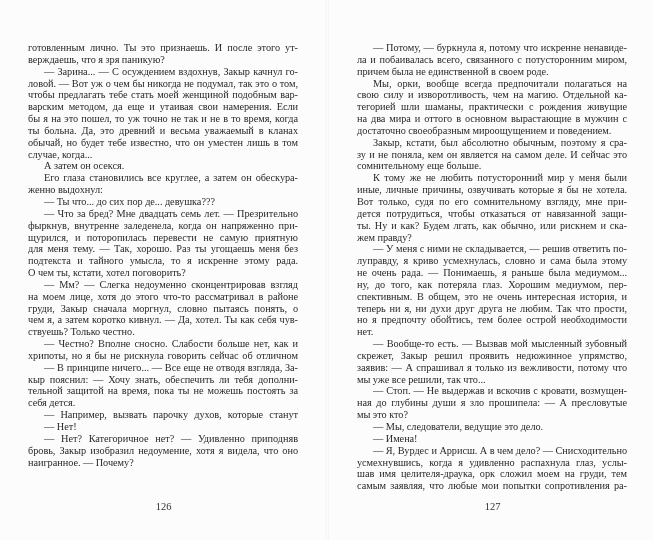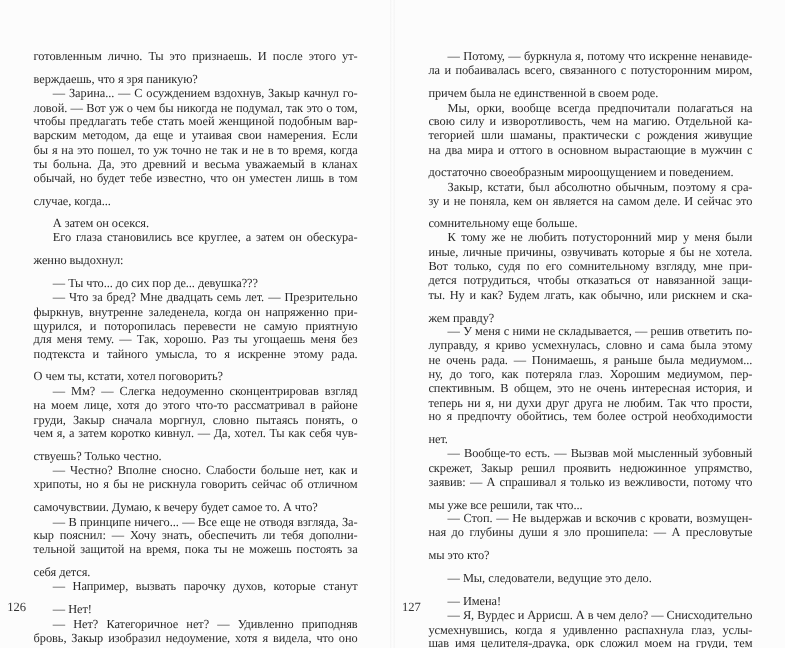--- a/index.html
+++ b/index.html
@@ -3,36 +3,36 @@
 <meta charset="utf-8">
 <style>
   html, body { margin: 0; padding: 0; }
   body {
     width: 654px; height: 540px; overflow: hidden;
     background: #fbfbfb;
     font-family: "Liberation Serif", "DejaVu Serif", serif;
     color: #2a2a2a;
   }
   .spread { position: relative; width: 654px; height: 540px; background: #fcfcfc; }
-  .page { position: absolute; top: 0; width: 327px; height: 540px; padding-left: 6px; }
+  .page { position: absolute; top: 0; width: 327px; height: 540px; }
   .page.left { left: 0; }
   .page.right { left: 329px; }
   .textblock {
     position: absolute; top: 42px; width: 270px;
     font-size: 10.3px; line-height: 11.85px;
     text-align: justify; letter-spacing: -0.05px;
   }
   .page.left .textblock { left: 28px; }
   .page.right .textblock { left: 28px; }
   .line { display: block; white-space: nowrap; height: 11.85px; text-align-last: justify; text-align: justify; }
-  .line.last { text-align-last: left; margin-top: 7px; }
+  .line.last { text-align-last: left; }
   .line.indent { padding-left: 16px; }
   .pagenum {
     position: absolute; top: 501px; width: 100%;
-    font-size: 10.5px; color: #333;
+    text-align: center; font-size: 10.5px; color: #333;
   }
   .gutter {
     position: absolute; left: 325px; top: 0; width: 4px; height: 540px;
     background: linear-gradient(to right, #f4f4f4, #fdfdfd, #f4f4f4);
   }
 </style>
 </head>
 <body>
 
 <div class="spread">
@@ -58,21 +58,20 @@
         <span class="line">для меня тему. — Так, хорошо. Раз ты угощаешь меня без</span>
         <span class="line">подтекста и тайного умысла, то я искренне этому рада.</span>
         <span class="line last">О чем ты, кстати, хотел поговорить?</span>
         <span class="line indent">— Мм? — Слегка недоуменно сконцентрировав взгляд</span>
         <span class="line">на моем лице, хотя до этого что-то рассматривал в районе</span>
         <span class="line">груди, Закыр сначала моргнул, словно пытаясь понять, о</span>
         <span class="line">чем я, а затем коротко кивнул. — Да, хотел. Ты как себя чув-</span>
         <span class="line last">ствуешь? Только честно.</span>
         <span class="line indent">— Честно? Вполне сносно. Слабости больше нет, как и</span>
         <span class="line">хрипоты, но я бы не рискнула говорить сейчас об отличном</span>
-        <span class="line last">самочувствии. Думаю, к вечеру будет самое то. А что?</span>
         <span class="line indent">— В принципе ничего... — Все еще не отводя взгляда, За-</span>
         <span class="line">кыр пояснил: — Хочу знать, обеспечить ли тебя дополни-</span>
         <span class="line">тельной защитой на время, пока ты не можешь постоять за</span>
         <span class="line last">себя дется.</span>
         <span class="line indent">— Например, вызвать парочку духов, которые станут</span>
         <span class="line indent last">— Нет!</span>
         <span class="line indent">— Нет? Категоричное нет? — Удивленно приподняв</span>
         <span class="line">бровь, Закыр изобразил недоумение, хотя я видела, что оно</span>
         <span class="line last">наигранное. — Почему?</span>
       </div>

